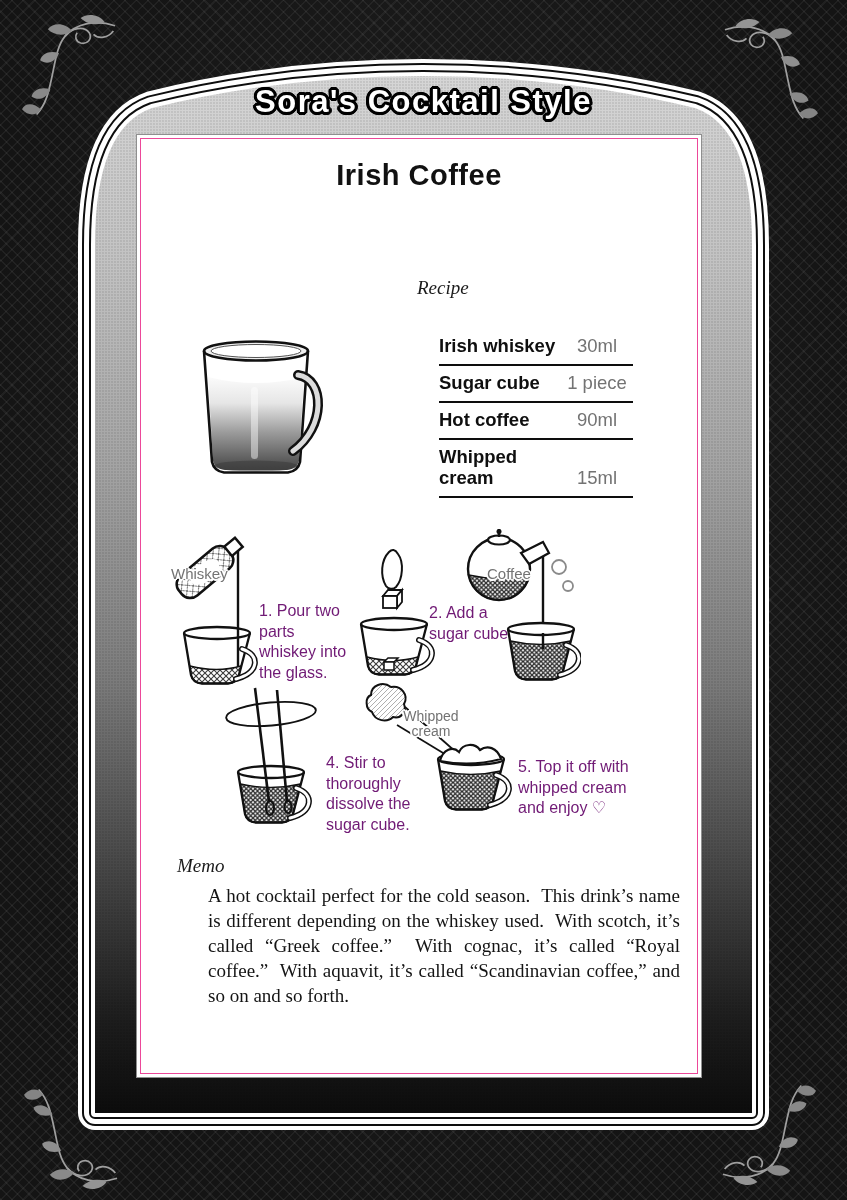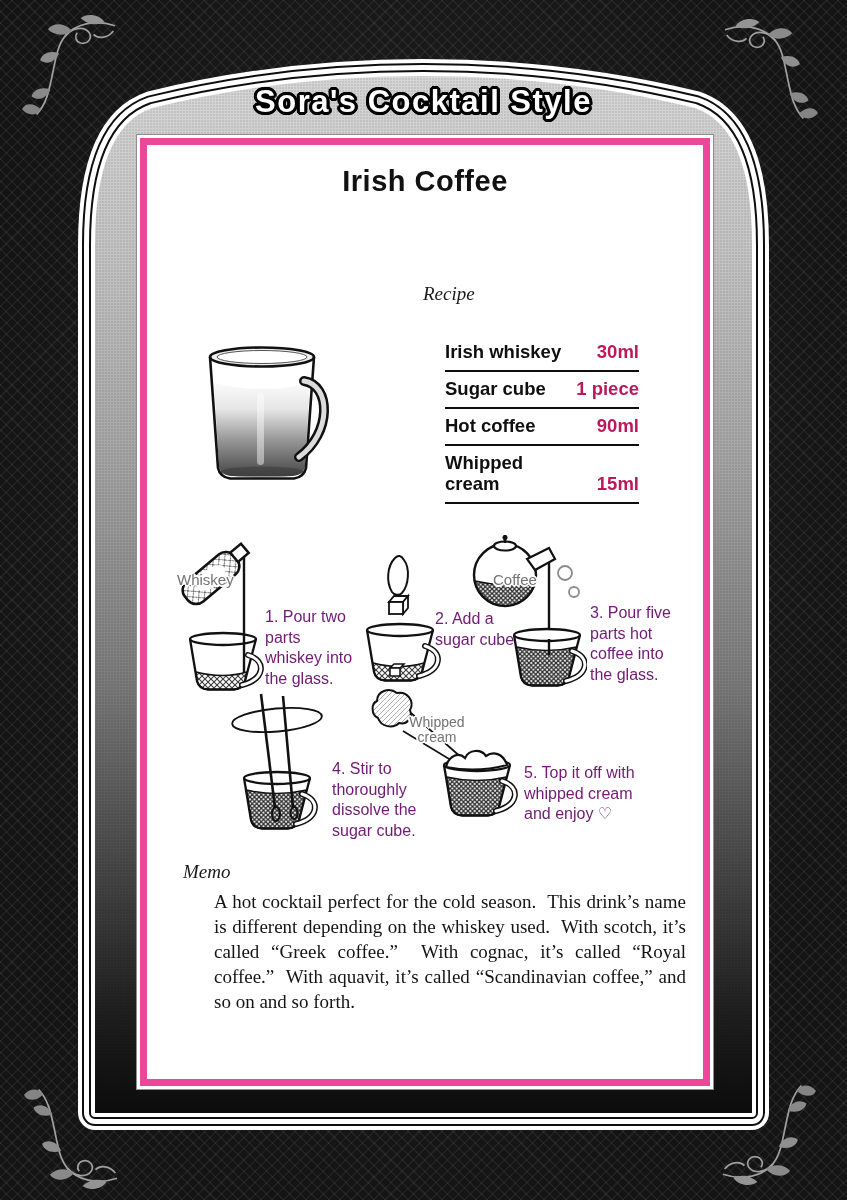--- a/index.html
+++ b/index.html
@@ -24,32 +24,32 @@
     font-size:31px;font-weight:bold;letter-spacing:1.5px;color:#fff;
     text-shadow:
       -3px 0 0 #000,3px 0 0 #000,0 -3px 0 #000,0 3px 0 #000,
       -2px -2px 0 #000,2px -2px 0 #000,-2px 2px 0 #000,2px 2px 0 #000,
       -3px -1px 0 #000,3px 1px 0 #000,-1px -3px 0 #000,1px 3px 0 #000,
       -3px 1px 0 #000,3px -1px 0 #000,1px -3px 0 #000,-1px 3px 0 #000;
   }
 
   .card{
     position:absolute;left:140px;top:138px;width:556px;height:934px;
-    background:#fff;border:7px solid #ec4899;
+    background:#fff;border:1px solid #ec4899;
     box-shadow:0 0 0 3px #fff, 0 0 0 4px #8f8f8f;
   }
   .card-title{
     position:absolute;top:20px;left:0;width:100%;text-align:center;
     font-size:29px;font-weight:bold;color:#111;letter-spacing:.5px;
   }
   .recipe-heading{position:absolute;left:276px;top:138px;font-family:"Liberation Serif","DejaVu Serif",serif;font-style:italic;font-size:19px;color:#1b1b1b;}
   .recipe-table{position:absolute;left:298px;top:190px;width:194px;}
   .recipe-row{display:flex;align-items:flex-end;border-bottom:2px solid #0d0d0d;padding:6px 0 8px 0;}
   .recipe-ingredient{flex:0 0 122px;font-weight:bold;font-size:18.5px;color:#0f0f0f;line-height:21px;}
-  .recipe-amount{flex:1;text-align:right;font-weight:bold;font-size:18.5px;color:#be185d;line-height:21px;}
+  .recipe-amount{flex:1;text-align:center;font-weight:normal;font-size:18.5px;color:#737373;line-height:21px;}
 
   .illo{position:absolute;}
   .illo-glass{left:50px;top:196px;}
   .illo-s1{left:12px;top:390px;}
   .illo-s2{left:210px;top:407px;}
   .illo-s3{left:318px;top:390px;}
   .illo-s4{left:78px;top:545px;}
   .illo-s5{left:222px;top:540px;}
 
   .step-text{position:absolute;font-size:16px;line-height:20.5px;color:#701a75;}
@@ -243,21 +243,20 @@
     <ellipse cx="40" cy="11" rx="11" ry="4.5" fill="#fff" stroke="#111" stroke-width="2.2"></ellipse>
     <line x1="40" y1="0" x2="40" y2="8" stroke="#111" stroke-width="2.6"></line>
     <circle cx="40" cy="2.5" r="2.5" fill="#111"></circle>
     <path d="M62,24 L84,13 L90,24 L70,35 Z" fill="#fff" stroke="#111" stroke-width="2.2"></path>
     <circle cx="100" cy="38" r="7" fill="none" stroke="#8a8a8a" stroke-width="1.8"></circle>
     <circle cx="109" cy="57" r="5" fill="none" stroke="#8a8a8a" stroke-width="1.8"></circle>
     <use href="#mugHigh" transform="translate(46,92)"></use>
     <line x1="84" y1="104" x2="84" y2="120" stroke="#111" stroke-width="2.4"></line>
   </svg>
   <span class="illo-label lbl-coffee">Coffee</span>
-  <div class="step-text txt-s3">3. Pour five parts hot coffee into the glass.</div>
 
   <svg class="illo illo-s4" width="105" height="152" viewBox="0 0 105 152">
     <use href="#mugHigh" transform="translate(16,80)"></use>
     <line x1="36" y1="4" x2="50" y2="118" stroke="#111" stroke-width="2.6"></line>
     <line x1="58" y1="6" x2="68" y2="118" stroke="#111" stroke-width="2.6"></line>
     <ellipse cx="51" cy="124" rx="4" ry="7" fill="none" stroke="#111" stroke-width="2"></ellipse>
     <ellipse cx="69" cy="123" rx="3.5" ry="6" fill="none" stroke="#111" stroke-width="2"></ellipse>
     <ellipse cx="52" cy="30" rx="45" ry="11.5" fill="none" stroke="#111" stroke-width="1.9" transform="rotate(-5 52 30)"></ellipse>
   </svg>
   <div class="step-text txt-s4">4. Stir to thoroughly dissolve the sugar cube.</div>

